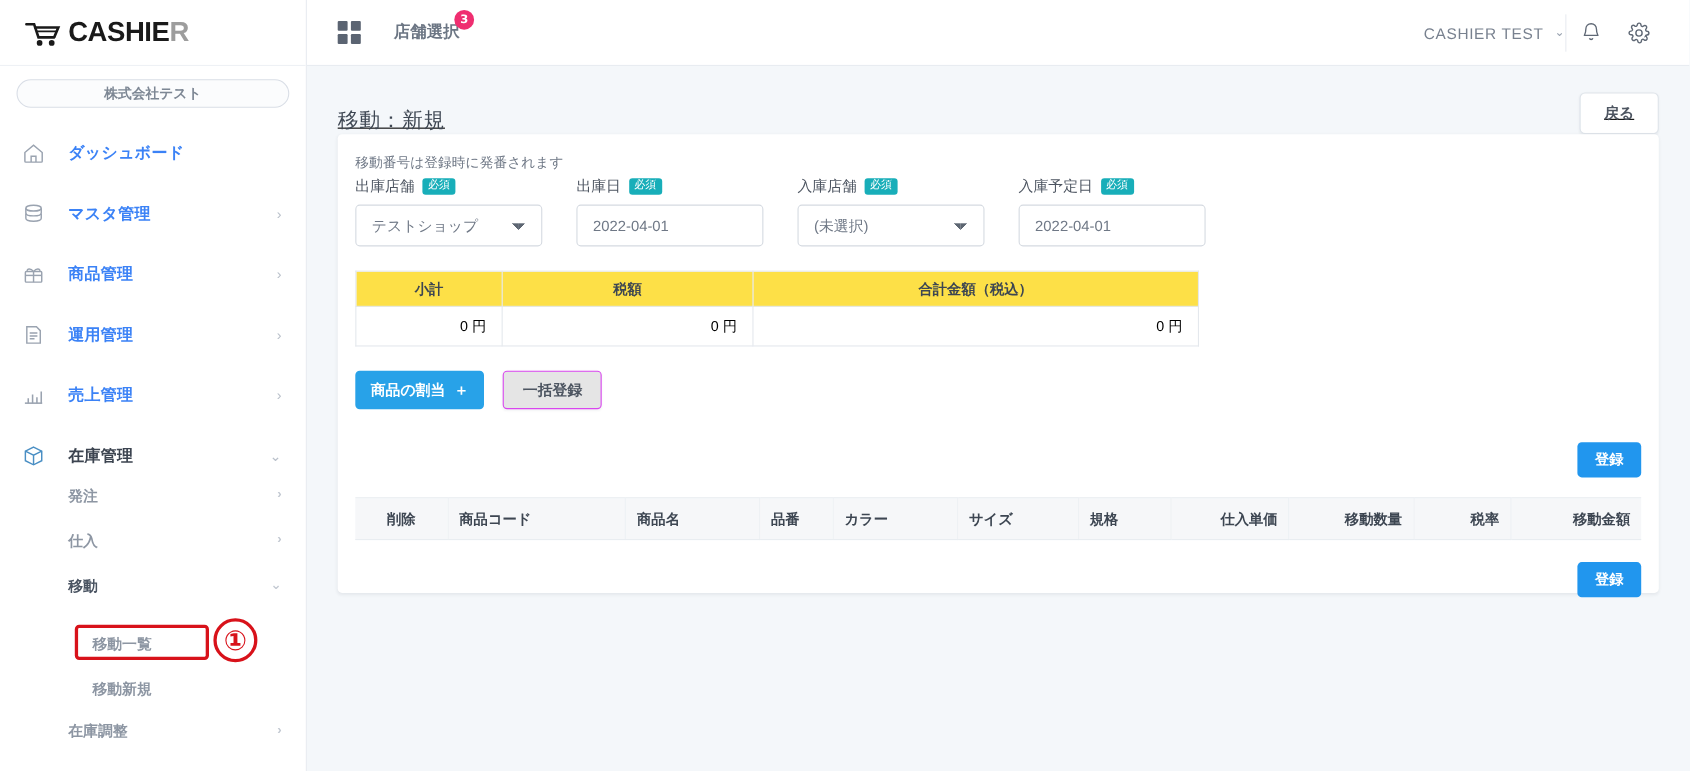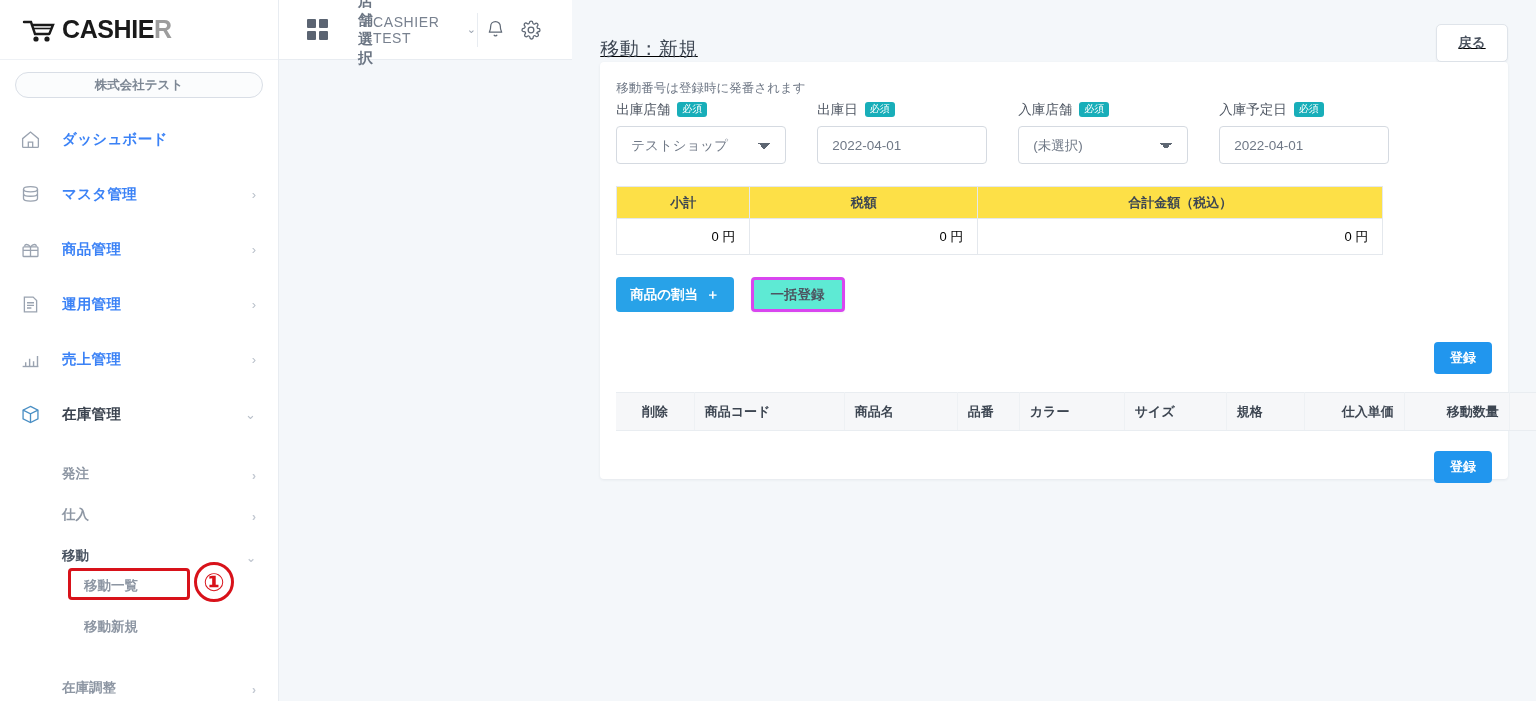--- a/index.html
+++ b/index.html
@@ -40,21 +40,21 @@
   }
   .nav-item .ico { width: 28px; flex: 0 0 28px; display:flex; align-items:center; }
   .nav-item .lbl {
     flex: 1; font-size: 14.5px; color: #3b82f6; font-weight: 700; padding-left: 14px;
     letter-spacing: .3px;
   }
   .nav-item.active .lbl { color: #3c4450; }
   .nav-item .chev { color: #b9c0ca; font-size: 13px; }
 
   .subnav-item {
-    height: 41px; display: flex; align-items: flex-end; padding: 0 22px 0 62px;
+    height: 41px; display: flex; align-items: flex-start; padding: 0 22px 0 62px;
     cursor: pointer; font-size: 13.5px; color: #8d96a3; font-weight: 700;
     justify-content: space-between;
   }
   .subnav-item.active { color: #4a5462; }
   .subnav-item .chev { color: #c3c9d2; font-size: 12px; }
   .subsub-item {
     height: 41px; display:flex; align-items:center; padding-left: 84px;
     font-size: 13.5px; color: #8d96a3; font-weight: 700; cursor: pointer;
   }
 
@@ -65,21 +65,21 @@
   }
   .hl-circle {
     position: absolute; left: 194px; top: 562px; width: 40px; height: 40px;
     border: 3px solid #d8121a; border-radius: 50%;
     color: #d8121a; font-size: 25px; font-weight: 700;
     display: flex; align-items: center; justify-content: center;
     font-family: "DejaVu Sans", sans-serif; pointer-events: none;
   }
 
   
-  .main { flex: 1; display: flex; flex-direction: row; min-width: 0; background: #f4f7fa; }
+  .main { flex: 1; display: flex; flex-direction: column; min-width: 0; background: #f4f7fa; }
 
   .topbar {
     height: 60px; background: #fff; border-bottom: 1px solid #e8ecf1;
     display: flex; align-items: center; padding: 0 24px 0 28px; flex: 0 0 60px;
   }
   .grid-icon { display: grid; grid-template-columns: 9px 9px; grid-template-rows: 9px 9px; gap: 3px; }
   .grid-icon i { background: #5b6472; display: block; border-radius: 1px; }
   .store-select {
     margin-left: 30px; position: relative; font-size: 15px; color: #6c7684;
     font-weight: 700; cursor: pointer;
@@ -154,21 +154,21 @@
     font-size: 13px; color: #000000;
   }
 
   .btn-row { margin-top: 22px; display: flex; gap: 17px; align-items: center; }
   .btn-primary-fill {
     height: 35px; padding: 0 14px; background: #28a2e8; border: none; border-radius: 4px;
     color: #fff; font-size: 13.5px; font-weight: 700; cursor: pointer;
     display: flex; align-items: center; gap: 8px;
   }
   .btn-outline {
-    height: 35px; padding: 0 17px; background: #5eead4; border: 3px solid #d946ef;
+    height: 35px; padding: 0 17px; background: #e5e5e5; border: 1px solid #d946ef;
     border-radius: 4px; color: #4d5561; font-size: 13.5px; font-weight: 700;
     cursor: pointer; box-shadow: 0 1px 2px rgba(20,30,50,.05);
   }
   .btn-register {
     height: 32px; min-width: 58px; padding: 0 14px; background: #2196ee; border: none;
     border-radius: 4px; color: #fff; font-size: 13px; font-weight: 700; cursor: pointer;
   }
   .reg-row { display: flex; justify-content: flex-end; }
   .reg-row.top { margin-top: 30px; padding-right: 0; }
   .reg-row.bottom { margin-top: 20px; }

